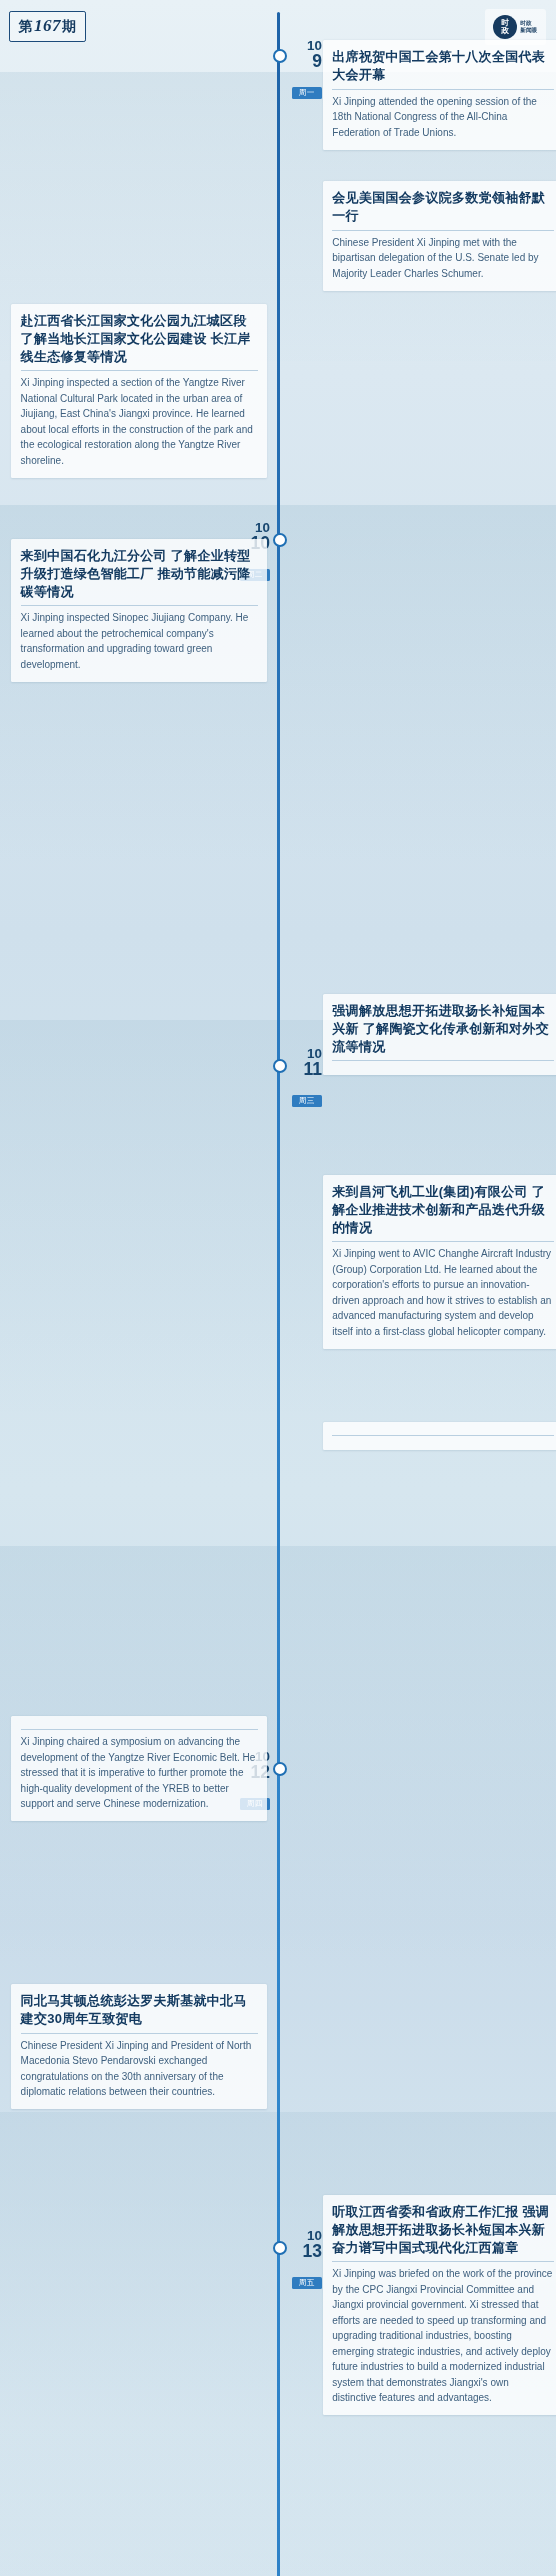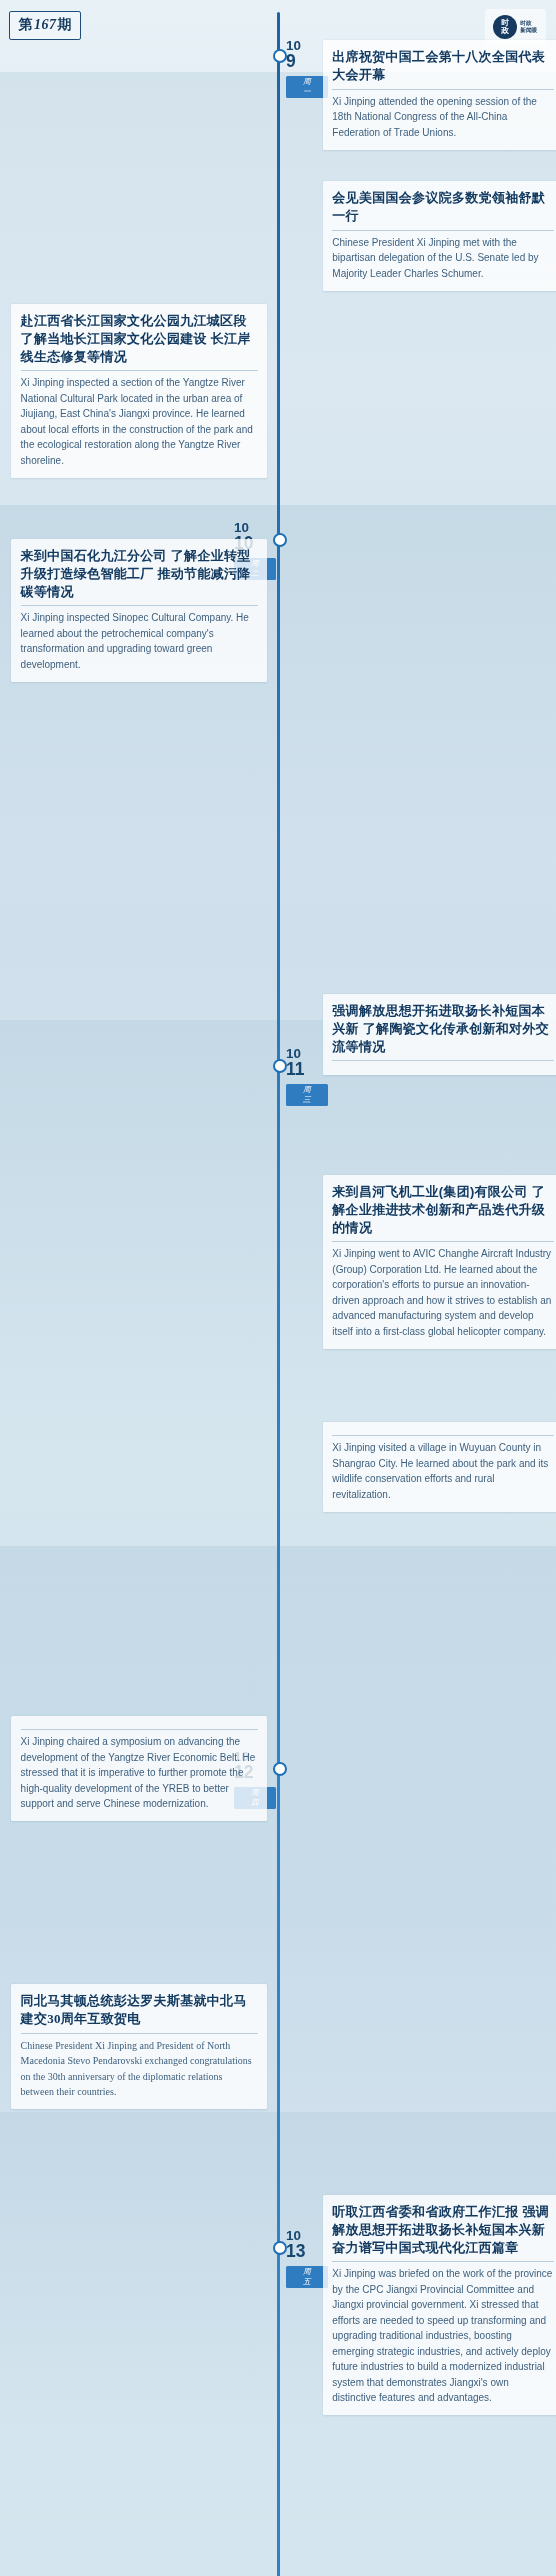--- a/index.html
+++ b/index.html
@@ -29,21 +29,21 @@
   
   .issue{
     position:absolute;left:9.3px;top:11.3px;
     border:1px solid #1c4b7a;
     border-radius:2.1px;
     padding:4.1px 8.2px 4.6px 8.2px;
     font-size:14px;font-weight:bold;color:#14395f;
     letter-spacing:0.5px;
     background:rgba(255,255,255,.35);
   }
-  .issue .num{font-style:italic;font-family:"Liberation Serif",serif;font-size:14px;padding:0 1px;}
+  .issue .num{font-style:italic;font-family:"Liberation Serif",serif;font-size:17px;padding:0 1px;}
 
   
   .logo{
     position:absolute;right:10.3px;top:9.3px;
     width:61px;height:36px;
     background:rgba(255,255,255,.55);
     border-radius:3.1px;
     display:flex;align-items:center;justify-content:center;
   }
   .logo-badge{
@@ -60,27 +60,27 @@
     background:linear-gradient(180deg,#1e63a8,#2d7ec4 40%,#2f86cc 70%,#2d7ec4);
     border-radius:1.5px;
   }
   .dot{
     position:absolute;left:273px;width:10.3px;height:10.3px;border-radius:50%;
     background:#ffffff;border:2.1px solid #1f6fb4;
   }
 
   
   .date{
-    position:absolute;width:36px;text-align:left;color:#17466f;
+    position:absolute;width:36px;text-align:right;color:#17466f;
   }
   .date .m{font-size:13.4px;font-weight:bold;line-height:1;}
   .date .d{font-size:17.5px;font-weight:bold;line-height:1.05;}
   .date .w{
-    display:inline-block;margin-top:5px;padding:1px 17px;
-    background:#2f7cc0;color:#fff;font-size:7.7px;border-radius:1.5px;letter-spacing:0.5px;font-style:italic;
+    display:inline-block;margin-top:16px;padding:1px 7px;
+    background:#2f7cc0;color:#fff;font-size:7.7px;border-radius:1.5px;letter-spacing:0.5px;
   }
   .date.left{left:234px;}
   .date.right{left:286px;}
 
   
   .card{
     position:absolute;
     background:rgba(255,255,255,.80);
     border-radius:1.5px;
     padding:8.2px 9.3px 9.3px 9.3px;
@@ -177,45 +177,44 @@
 
   <div class="card left" style="top:304px;">
     <h3>赴江西省长江国家文化公园九江城区段 了解当地长江国家文化公园建设 长江岸线生态修复等情况</h3>
     <div class="rule"></div>
     <p>Xi Jinping inspected a section of the Yangtze River National Cultural Park located in the urban area of Jiujiang, East China's Jiangxi province. He learned about local efforts in the construction of the park and the ecological restoration along the Yangtze River shoreline.</p>
   </div>
 
   <div class="card left" style="top:495px;margin-top:44px;">
     <h3>来到中国石化九江分公司 了解企业转型升级打造绿色智能工厂 推动节能减污降碳等情况</h3>
     <div class="rule"></div>
-    <p>Xi Jinping inspected Sinopec Cultural Company. He learned about the petrochemical company's transformation and upgrading toward green development.</p>
+    <p>Xi Jinping inspected Sinopec Jiujiang Company. He learned about the petrochemical company's transformation and upgrading toward green development.</p>
   </div>
 
   <div class="card right" style="top:994px;">
     <h3>强调解放思想开拓进取扬长补短国本兴新 了解陶瓷文化传承创新和对外交流等情况</h3>
     <div class="rule"></div>
   </div>
 
   <div class="card right" style="top:1175px;">
     <h3>来到昌河飞机工业(集团)有限公司 了解企业推进技术创新和产品迭代升级的情况</h3>
     <div class="rule"></div>
     <p>Xi Jinping went to AVIC Changhe Aircraft Industry (Group) Corporation Ltd. He learned about the corporation's efforts to pursue an innovation-driven approach and how it strives to establish an advanced manufacturing system and develop itself into a first-class global helicopter company.</p>
   </div>
 
   <div class="card right" style="top:1422px;">
     <div class="rule"></div>
-    <p>Xi Jinping visited a village in Wuyuan County in Shangrao City. He learned about the park and its wildlife conservation efforts and rural revitalization.</p>
   </div>
 
   <div class="card left" style="top:1716px;">
     <div class="rule"></div>
     <p>Xi Jinping chaired a symposium on advancing the development of the Yangtze River Economic Belt. He stressed that it is imperative to further promote the high-quality development of the YREB to better support and serve Chinese modernization.</p>
   </div>
 
-  <div class="card left" style="top:1984px;font-family:Liberation Serif, serif;">
+  <div class="card left" style="top:1984px;">
     <h3>同北马其顿总统彭达罗夫斯基就中北马建交30周年互致贺电</h3>
     <div class="rule"></div>
     <p>Chinese President Xi Jinping and President of North Macedonia Stevo Pendarovski exchanged congratulations on the 30th anniversary of the diplomatic relations between their countries.</p>
   </div>
 
   <div class="card right" style="top:2195px;">
     <h3>听取江西省委和省政府工作汇报 强调解放思想开拓进取扬长补短国本兴新 奋力谱写中国式现代化江西篇章</h3>
     <div class="rule"></div>
     <p>Xi Jinping was briefed on the work of the province by the CPC Jiangxi Provincial Committee and Jiangxi provincial government. Xi stressed that efforts are needed to speed up transforming and upgrading traditional industries, boosting emerging strategic industries, and actively deploy future industries to build a modernized industrial system that demonstrates Jiangxi's own distinctive features and advantages.</p>
   </div>

